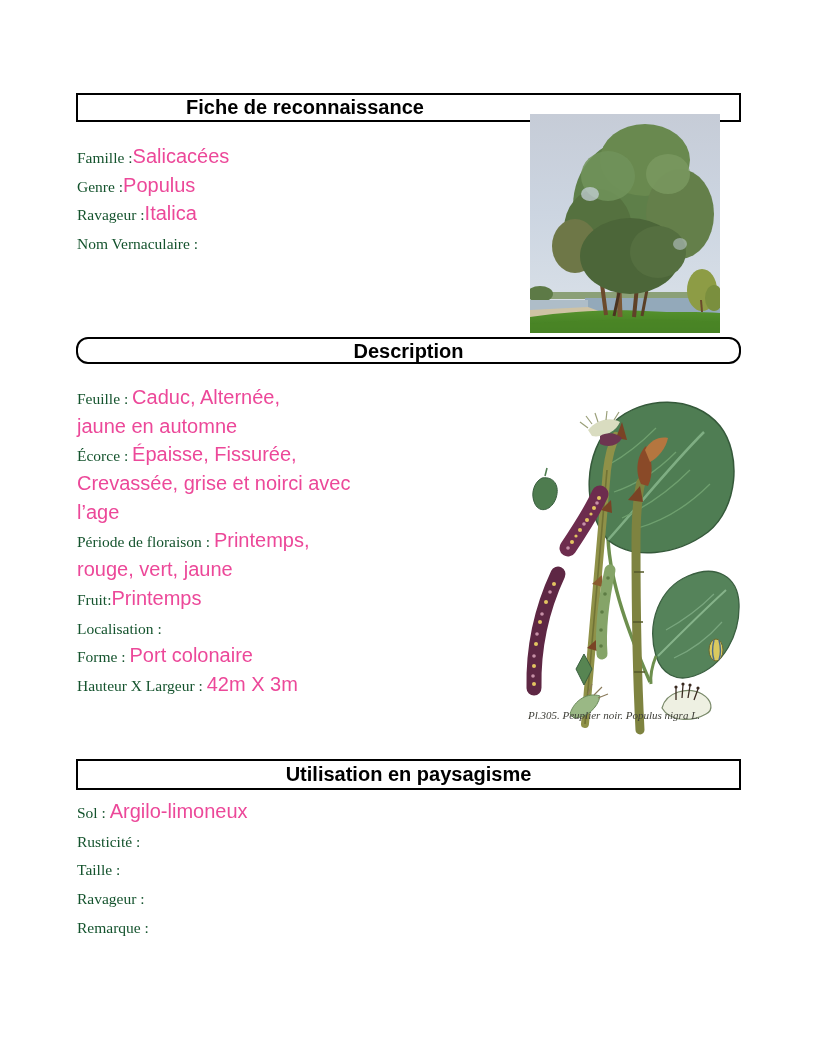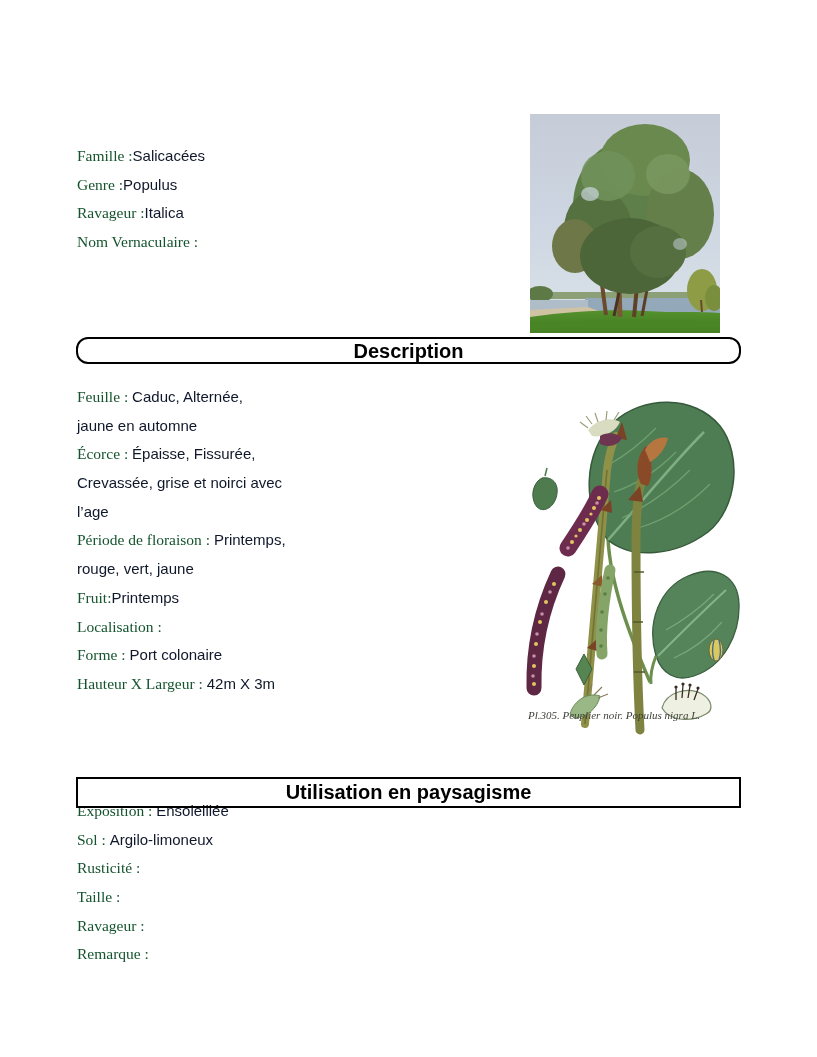--- a/index.html
+++ b/index.html
@@ -8,29 +8,29 @@
     overflow:hidden; font-family:"Liberation Serif", serif;
   }
   .hdr-box {
     position:absolute; left:76px; width:665px; box-sizing:border-box;
     border:2px solid #000; background:transparent; text-align:center;
     font-family:"Liberation Sans", sans-serif; font-weight:bold;
     font-size:20px; color:#000; z-index:3;
   }
   .hdr1 { top:93px;  height:29px; line-height:25px; padding-right:207px; }
   .hdr2 { top:337px; height:27px; line-height:24px;border-radius:12px; }
-  .hdr3 { top:777px; height:31px; line-height:27px; }
+  .hdr3 { top:759px; height:31px; line-height:27px; }
 
   .tblock { position:absolute; left:77px; width:430px; z-index:2; }
   .id-block   { top:142px; }
   .desc-block { top:383px; }
   .use-block  { top:797px; }
   .trow { height:28.7px; line-height:28.7px; white-space:nowrap; }
   .lbl { font-family:"Liberation Serif", serif; font-size:15.5px; color:#14532d; }
-  .val { font-family:"Liberation Sans", sans-serif; font-size:15px; color:#0f172a;text-align:right; }
+  .val { font-family:"Liberation Sans", sans-serif; font-size:20px; color:#ec4899;text-align:right; }
 
   .photo {
     position:absolute; left:530px; top:114px; width:190px; height:219px;
     z-index:4; line-height:0;
   }
   .illus {
     position:absolute; left:488px; top:392px; width:252px; height:348px;
     z-index:1; line-height:0;
   }
   .illus-caption {
@@ -38,20 +38,23 @@
     text-align:center; font-family:"Liberation Serif", serif;
     font-style:italic; font-size:11px; line-height:14px; color:#3f3f38;
   }
   svg { display:block; }
 </style>
 </head>
 <body>
 
 <div class="page">
 
+  <div class="hdr-box hdr1">
+    <span>Fiche de reconnaissance</span>
+  </div>
 
   <div class="tblock id-block">
     <div class="trow"><span class="lbl">Famille :</span><span class="val">Salicacées</span></div>
     <div class="trow"><span class="lbl">Genre :</span><span class="val">Populus</span></div>
     <div class="trow"><span class="lbl">Ravageur :</span><span class="val">Italica</span></div>
     <div class="trow"><span class="lbl">Nom Vernaculaire :</span><span class="val"></span></div>
   </div>
 
   <div class="photo">
     <svg width="190" height="219" viewBox="0 0 190 219">
@@ -225,21 +228,20 @@
       <path d="M226,248 C224,256 224,262 226,268 M231,248 C233,256 233,262 231,268" stroke="#4a6a8a" stroke-width="1.4" fill="none"></path>
     </svg>
     <div class="illus-caption">Pl.305.  Peuplier noir.  Populus nigra L.</div>
   </div>
 
   <div class="hdr-box hdr3">
     <span>Utilisation en paysagisme</span>
   </div>
 
   <div class="tblock use-block">
-    <div class="trow"><span class="lbl">Exposition : </span><span class="val">Ensoleillée</span></div>
     <div class="trow"><span class="lbl">Sol : </span><span class="val">Argilo-limoneux</span></div>
     <div class="trow"><span class="lbl">Rusticité :</span><span class="val"></span></div>
     <div class="trow"><span class="lbl">Taille :</span><span class="val"></span></div>
     <div class="trow"><span class="lbl">Ravageur :</span><span class="val"></span></div>
     <div class="trow"><span class="lbl">Remarque :</span><span class="val"></span></div>
   </div>
 
 </div>
 
 </body></html>

